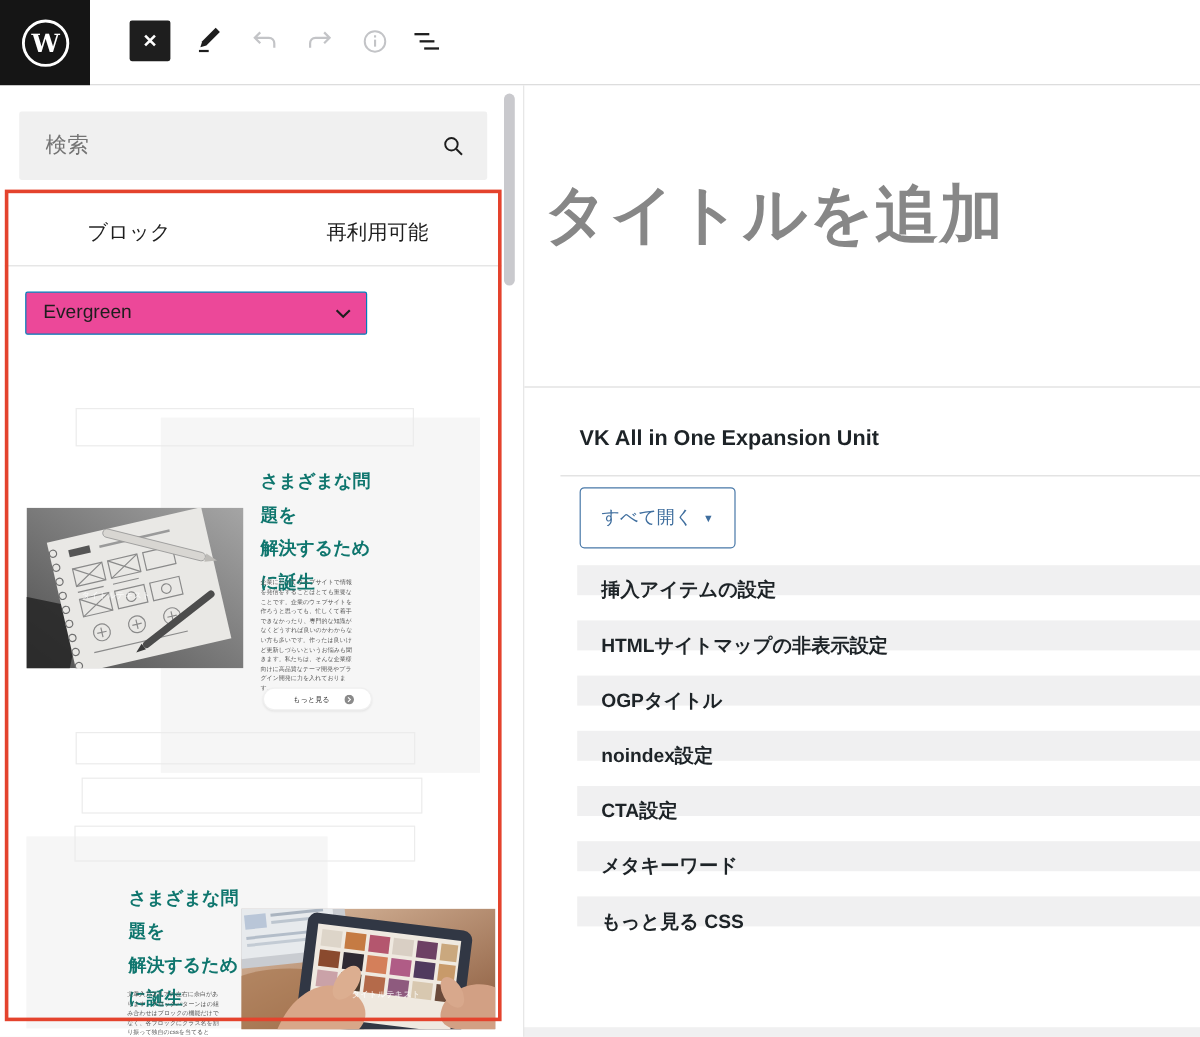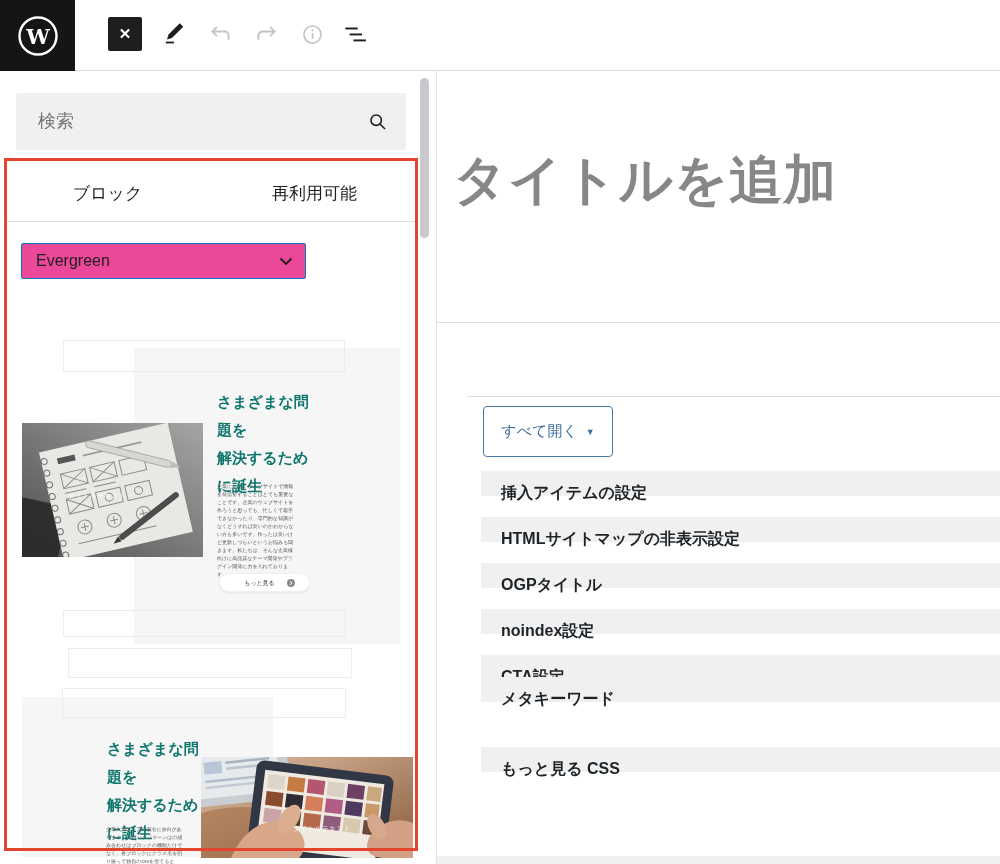--- a/index.html
+++ b/index.html
@@ -290,27 +290,28 @@
 
   <div class="red-outline"></div>
 
   <div class="sb-scrollbar"></div>
 </div>
 
 <div class="canvas">
   <div class="post-title">タイトルを追加</div>
 
   <div class="mb-sep"></div>
+  <div class="mb-title">VK All in One Expansion Unit</div>
   <div class="mb-divider"></div>
 
   <button class="open-all">
     <span>すべて開く</span>
     <span class="caret">▼</span>
   </button>
 
   <div class="mb-bar" style="top:400px;">挿入アイテムの設定</div>
   <div class="mb-bar" style="top:446px;">HTMLサイトマップの非表示設定</div>
   <div class="mb-bar" style="top:492px;">OGPタイトル</div>
   <div class="mb-bar" style="top:538px;">noindex設定</div>
   <div class="mb-bar" style="top:584px;">CTA設定</div>
-  <div class="mb-bar" style="top:606px;">メタキーワード</div>
+  <div class="mb-bar" style="top:630px;">メタキーワード</div>
   <div class="mb-bar" style="top:676px;">もっと見る CSS</div>
 </div>
 
 </body></html>

